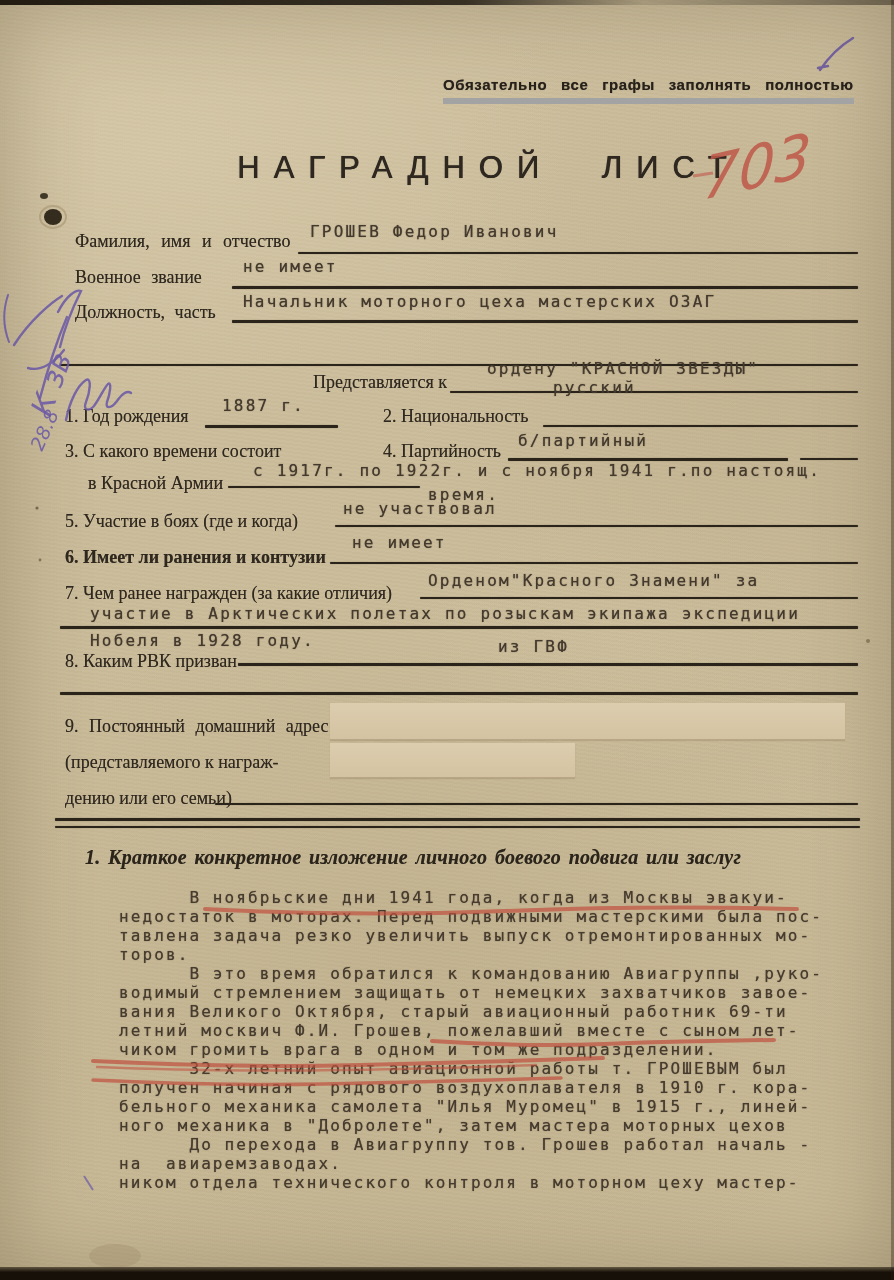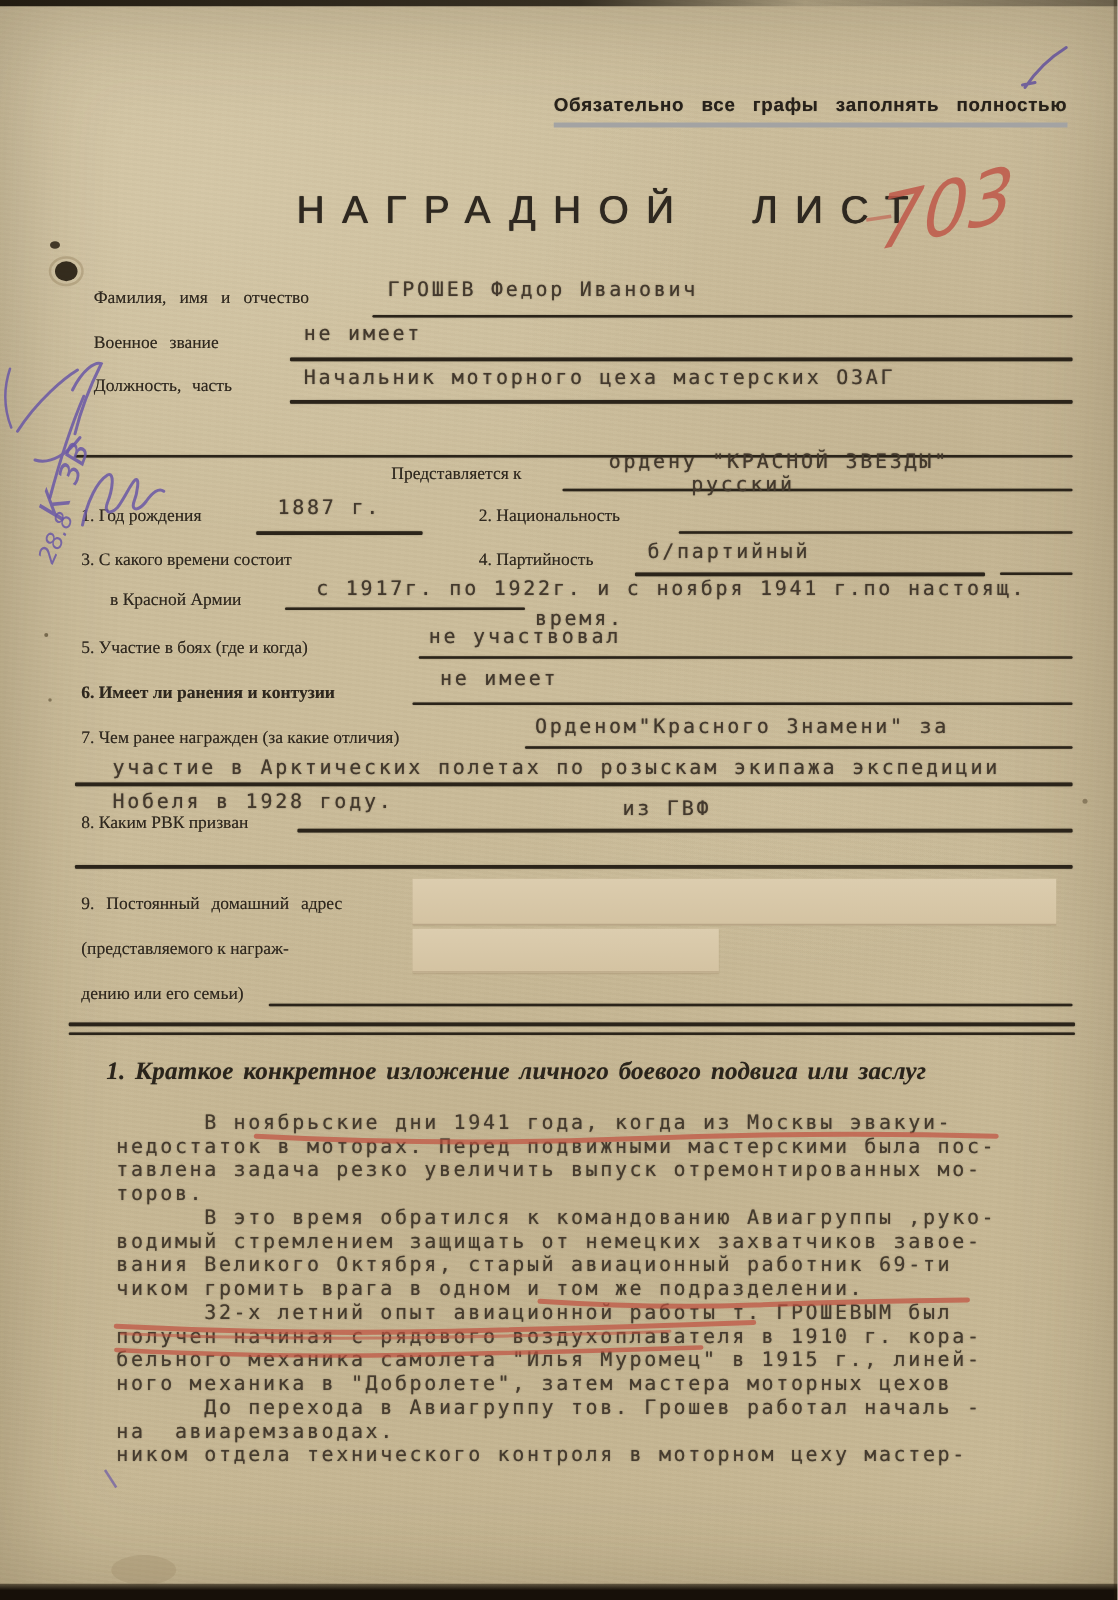--- a/index.html
+++ b/index.html
@@ -9,39 +9,39 @@
     background:
       radial-gradient(ellipse 600px 400px at 18% 12%, rgba(255,246,222,.14), transparent 70%),
       radial-gradient(ellipse 520px 640px at 86% 28%, rgba(118,94,58,.10), transparent 70%),
       radial-gradient(ellipse 740px 520px at 48% 74%, rgba(128,104,66,.09), transparent 70%),
       radial-gradient(ellipse 300px 200px at 70% 50%, rgba(255,244,215,.08), transparent 70%),
       repeating-linear-gradient(7deg, rgba(60,45,20,.018) 0 2px, rgba(255,250,230,.015) 2px 4px),
       linear-gradient(#cec09f, #c7b895);
     box-shadow: inset 0 0 90px rgba(62,46,22,.28);
   }
   .abs{position:absolute;}
-  .lbl{font-family:"Liberation Serif", serif;color:#2f281f;font-size:14px;white-space:nowrap;
+  .lbl{font-family:"Liberation Serif", serif;color:#2f281f;font-size:18px;white-space:nowrap;
        text-shadow:0 0 .5px rgba(47,40,31,.55);}
   .typed{font-family:"DejaVu Sans Mono", monospace;font-size:16px;letter-spacing:2.2px;
          color:#43392d;white-space:pre;text-shadow:0 0 1px rgba(62,51,38,.75);}
   .rule{background:#2b241a;border-radius:1px;box-shadow:0 0 1px rgba(43,36,26,.6);}
   .redact{background:linear-gradient(#dccdaf,#d4c3a2);border-bottom:1px solid rgba(120,95,60,.35);
           box-shadow:0 1px 1px rgba(100,78,45,.18);}
   .header-note{font-family:"Liberation Sans", sans-serif;font-weight:bold;font-size:15px;
        color:#27211a;letter-spacing:.6px;word-spacing:9px;white-space:nowrap;
-       border-bottom:4px solid #a3a3a3;padding-bottom:5px;text-shadow:0 0 .7px rgba(39,33,26,.6);}
+       border-bottom:6px solid #a3a3a3;padding-bottom:5px;text-shadow:0 0 .7px rgba(39,33,26,.6);}
   .doc-title{font-family:"Liberation Sans", sans-serif;font-size:31px;color:#2e2820;
        letter-spacing:14px;word-spacing:26px;white-space:nowrap;
        text-shadow:.6px 0 0 #2e2820, 0 0 1px rgba(46,40,32,.4);}
   .section-heading{font-family:"Liberation Serif", serif;font-weight:bold;font-style:italic;
        font-size:20px;color:#2a241b;white-space:nowrap;letter-spacing:.2px;word-spacing:2.5px;
        text-shadow:0 0 .6px rgba(42,36,27,.5);}
   .body-text{line-height:19px;}
   .typed-line{font-family:"DejaVu Sans Mono", monospace;font-size:16px;letter-spacing:2.1px;
-       color:#453b2e;white-space:pre;height:19px;text-shadow:0 0 1px rgba(64,53,39,.7);}
+       color:#453b2e;white-space:pre;height:19px;text-shadow:0 0 1px rgba(64,53,39,.7);margin-left:26px;}
   .edge-top{left:0;top:0;width:894px;height:5px;
        background:linear-gradient(to right, rgba(22,16,8,.92), rgba(22,16,8,.8) 52%, rgba(22,16,8,.12) 72%, rgba(22,16,8,.45));}
   .edge-bottom{left:0;top:1267px;width:894px;height:13px;
        background:linear-gradient(to bottom, rgba(30,22,10,.55), #171009 40%);}
   .edge-right{right:0;top:0;width:3px;height:1280px;background:rgba(40,30,14,.35);}
   svg text{font-family:"DejaVu Sans", sans-serif;}
   .red-hw{fill:#bf5849;opacity:.85;font-style:italic;}
   .purple-hw{fill:#6a58a6;opacity:.85;font-style:italic;}
 </style>
 </head>
@@ -120,20 +120,21 @@
 
 <div class="abs section-heading" style="left:85px;top:846px;">1. Краткое конкретное изложение личного боевого подвига или заслуг</div>
 <div class="abs body-text" style="left:93px;top:888px;">
     <div class="typed-line">      В ноябрьские дни 1941 года, когда из Москвы эвакуи-</div>
     <div class="typed-line">недостаток в моторах. Перед подвижными мастерскими была пос-</div>
     <div class="typed-line">тавлена задача резко увеличить выпуск отремонтированных мо-</div>
     <div class="typed-line">торов.</div>
     <div class="typed-line">      В это время обратился к командованию Авиагруппы ,руко-</div>
     <div class="typed-line">водимый стремлением защищать от немецких захватчиков завое-</div>
     <div class="typed-line">вания Великого Октября, старый авиационный работник 69-ти</div>
+    <div class="typed-line">летний москвич Ф.И. Грошев, пожелавший вместе с сыном лет-</div>
     <div class="typed-line">чиком громить врага в одном и том же подразделении.</div>
     <div class="typed-line">      32-х летний опыт авиационной работы т. ГРОШЕВЫМ был</div>
     <div class="typed-line">получен начиная с рядового воздухоплавателя в 1910 г. кора-</div>
     <div class="typed-line">бельного механика самолета "Илья Муромец" в 1915 г., линей-</div>
     <div class="typed-line">ного механика в "Добролете", затем мастера моторных цехов</div>
     <div class="typed-line">      До перехода в Авиагруппу тов. Грошев работал началь -</div>
     <div class="typed-line">на  авиаремзаводах.</div>
     <div class="typed-line">ником отдела технического контроля в моторном цеху мастер-</div>
   </div>
 

